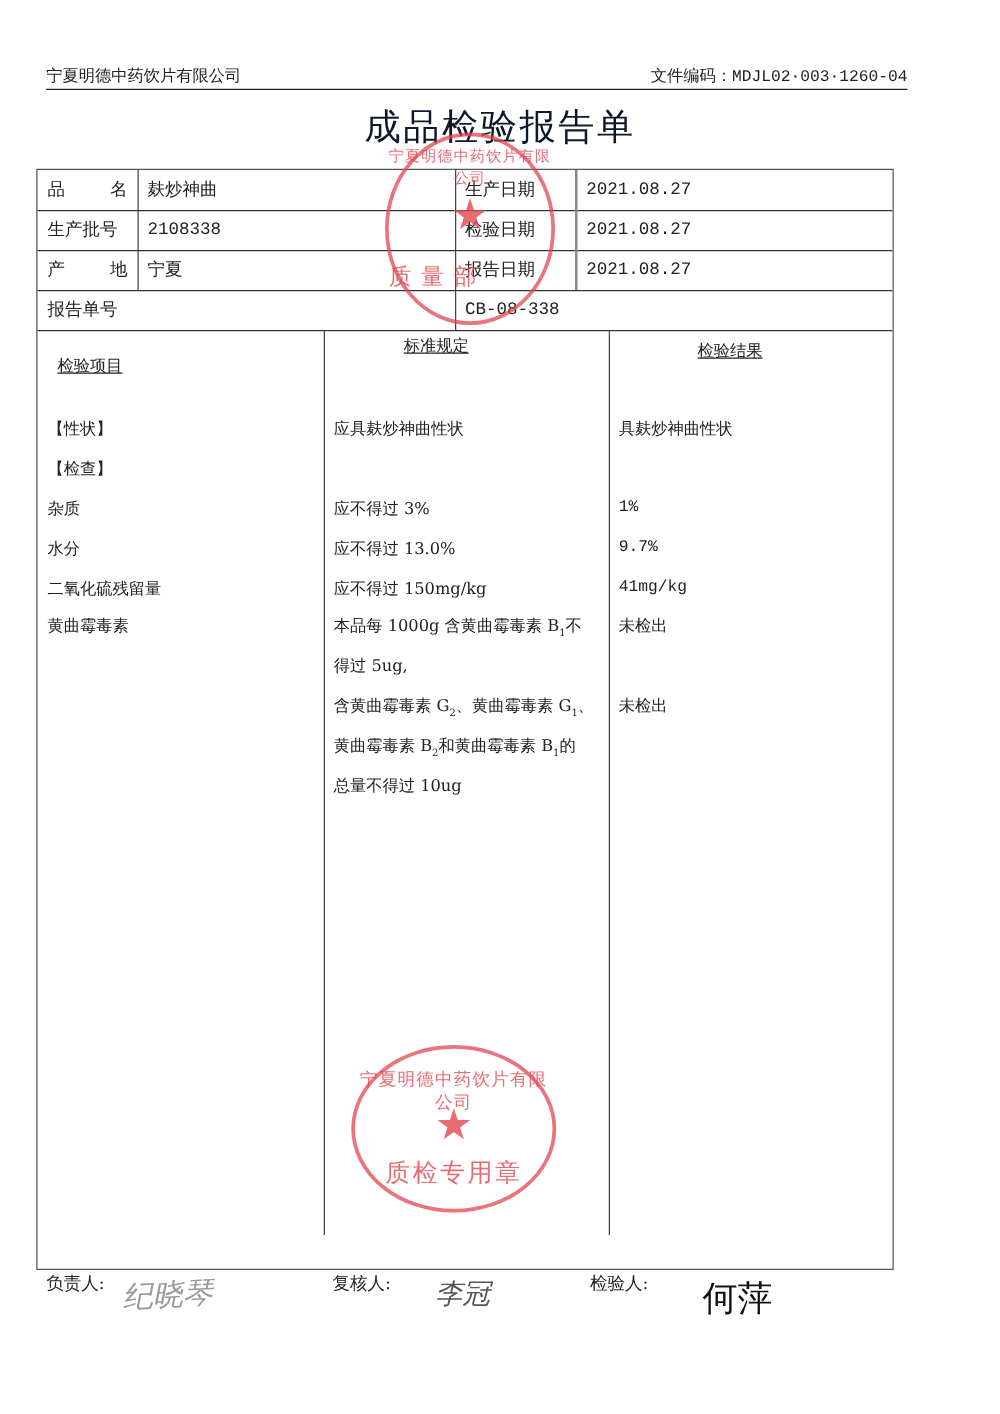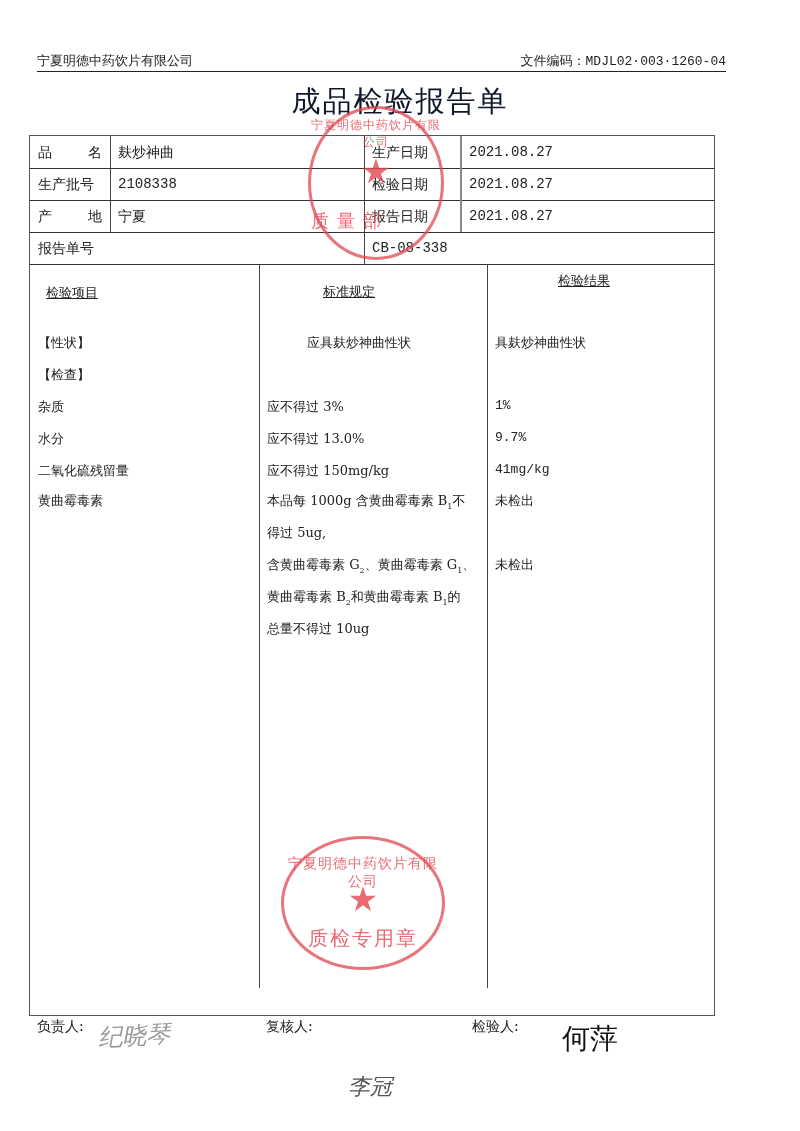--- a/index.html
+++ b/index.html
@@ -74,22 +74,22 @@
     <div class="line col-head" style="top:8px;left:8px;margin-top:12px;">检验项目</div>
     <div class="line" style="top:70px;">【性状】</div>
     <div class="line" style="top:102px;">【检查】</div>
     <div class="line" style="top:134px;">杂质</div>
     <div class="line" style="top:166px;">水分</div>
     <div class="line" style="top:198px;">二氧化硫残留量</div>
     <div class="line" style="top:228px;">黄曲霉毒素</div>
   </div>
 
   <div class="col" style="left:237px;width:215px;height:724px;">
-    <div class="line col-head" style="top:19px;left:56px;">标准规定</div>
-    <div class="line" style="top:70px;margin-left:40px;">应具麸炒神曲性状</div>
+    <div class="line col-head" style="top:4px;left:56px;">标准规定</div>
+    <div class="line" style="top:70px;">应具麸炒神曲性状</div>
     <div class="line" style="top:134px;">应不得过 3%</div>
     <div class="line" style="top:166px;">应不得过 13.0%</div>
     <div class="line" style="top:198px;">应不得过 150mg/kg</div>
     <div class="line" style="top:228px;">
       <span>本品每 1000g 含黄曲霉毒素 B</span><sub>1</sub><span>不</span>
     </div>
     <div class="line" style="top:260px;">得过 5ug,</div>
     <div class="line" style="top:292px;">
       <span>含黄曲霉毒素 G</span><sub>2</sub><span>、黄曲霉毒素 G</span><sub>1</sub><span>、</span>
     </div>
@@ -107,21 +107,21 @@
     <div class="line" style="top:198px;font-family:'Liberation Mono',monospace;">41mg/kg</div>
     <div class="line" style="top:228px;">未检出</div>
     <div class="line" style="top:292px;">未检出</div>
   </div>
 
 </div>
 
 <div class="sig" style="left:37px;">负责人:</div>
 <div class="signature" style="left:98px;top:1020px;font-size:24px;color:#999;font-style:italic;transform:rotate(-3deg);">纪晓琴</div>
 <div class="sig" style="left:266px;">复核人:</div>
-<div class="signature" style="left:348px;top:1072px;font-size:22px;color:#555;font-style:italic;">李冠</div>
+<div class="signature" style="left:348px;top:1020px;font-size:22px;color:#555;font-style:italic;">李冠</div>
 <div class="sig" style="left:472px;">检验人:</div>
 <div class="signature" style="left:562px;top:1020px;font-size:28px;color:#111;">何萍</div>
 
 <div class="stamp" style="left:308px;top:106px;width:130px;height:148px;">
   <div style="position:absolute;left:0;top:8px;width:130px;text-align:center;font-size:12px;letter-spacing:1px;">宁夏明德中药饮片有限公司</div>
   <div style="position:absolute;left:0;top:42px;width:130px;text-align:center;font-size:34px;">★</div>
   <div style="position:absolute;left:0;top:100px;width:130px;text-align:left;font-size:18px;letter-spacing:8px;">质量部</div>
 </div>
 
 <div class="stamp" style="left:281px;top:836px;width:158px;height:128px;">

